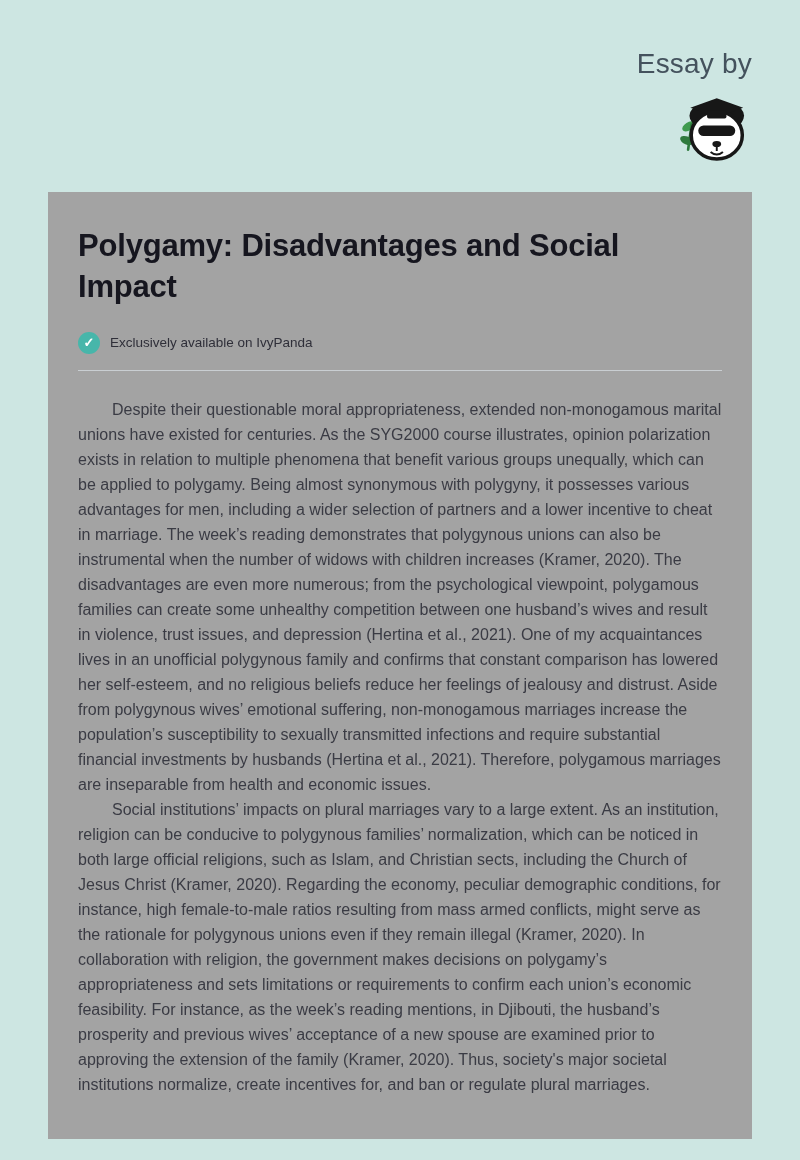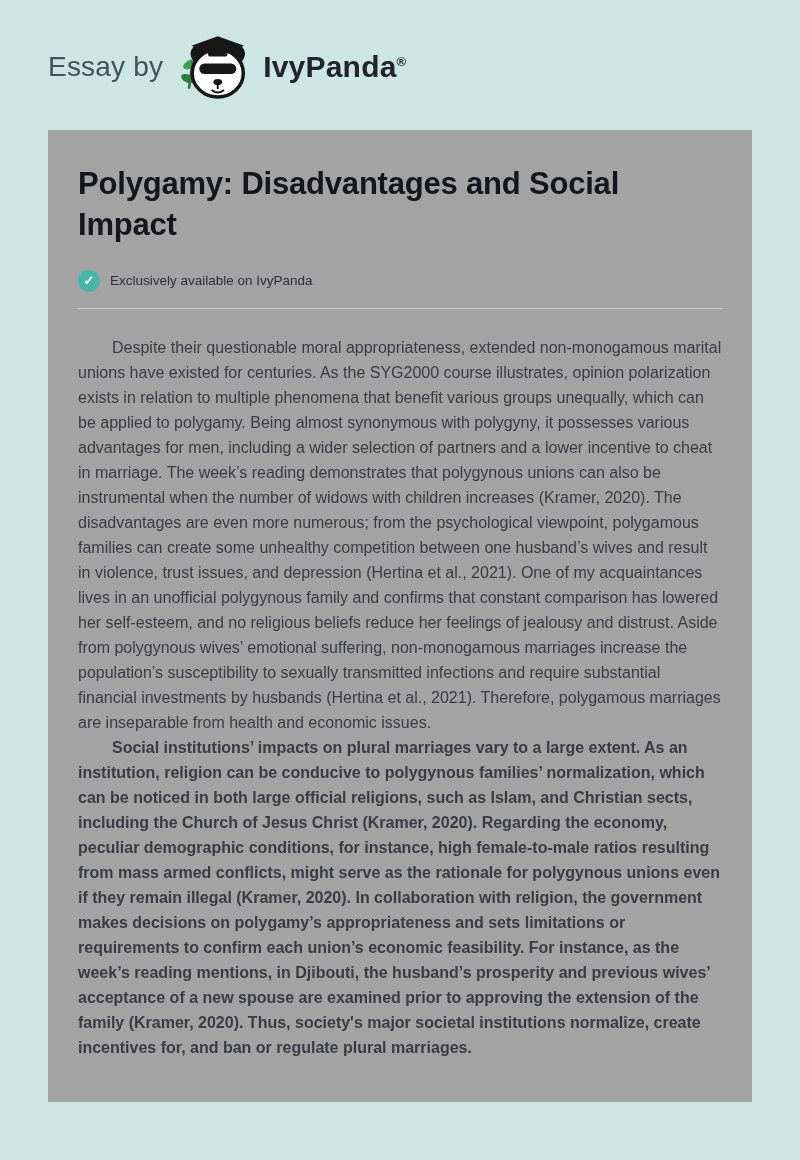--- a/index.html
+++ b/index.html
@@ -8,23 +8,24 @@
     width: 800px;
     min-height: 1160px;
     background: #cde6e2;
     font-family: "Liberation Sans", sans-serif;
     -webkit-font-smoothing: antialiased;
   }
 
   
   .header {
     display: flex;
-    align-items: center;
-    padding: 34px 48px 26px 48px;
+    align-items: flex-end;
+    padding: 48px 48px 26px 48px;
     gap: 16px;
+    flex-direction: column;
   }
   .essay-by {
     font-size: 28px;
     color: #44525d;
     letter-spacing: 0.2px;
   }
   .logo-wrap {
     display: flex;
     align-items: center;
     gap: 10px;
@@ -87,21 +88,21 @@
     border-top: 1px solid #c9ced2;
     margin: 0 0 26px 0;
   }
   .essay-body p {
     font-size: 16px;
     line-height: 25px;
     color: #3a3b44;
     text-indent: 34px;
     text-align: left;
   }
-  .essay-body p:last-child { margin-bottom: 0; font-weight: bold; }
+  .essay-body p:last-child { margin-bottom: 0; }
 </style>
 </head>
 <body>
 
 <header class="header">
   <span class="essay-by">Essay by</span>
 
   <div class="logo-wrap">
     <span style="display:inline-flex;">
       <svg width="74" height="66" viewBox="0 0 84 74" xmlns="http://www.w3.org/2000/svg" aria-hidden="true">
@@ -120,21 +121,20 @@
         <ellipse cx="44" cy="54" rx="5" ry="3.5" fill="#171717"></ellipse>
         <path d="M44 57 v5" stroke="#171717" stroke-width="2.2" fill="none"></path>
         <path d="M37 63 q7 6 14 0" stroke="#171717" stroke-width="2.2" fill="none"></path>
 
         <polygon points="44,2 74,13 44,24 14,13" fill="#171717"></polygon>
         <rect x="33" y="16" width="22" height="9" rx="2" fill="#171717"></rect>
         <path d="M70 14 v11" stroke="#171717" stroke-width="2.6" fill="none"></path>
         <circle cx="70" cy="27" r="3" fill="#171717"></circle>
       </svg>
     </span>
-    <span class="brand"><span>IvyPanda</span><sup>®</sup></span>
   </div>
 </header>
 
 <main class="card">
   <h1 class="title">Polygamy: Disadvantages and Social Impact</h1>
 
   <div class="badge-row">
     <span class="check-circle">✓</span>
     <span class="badge-label">Exclusively available on IvyPanda</span>
   </div>

